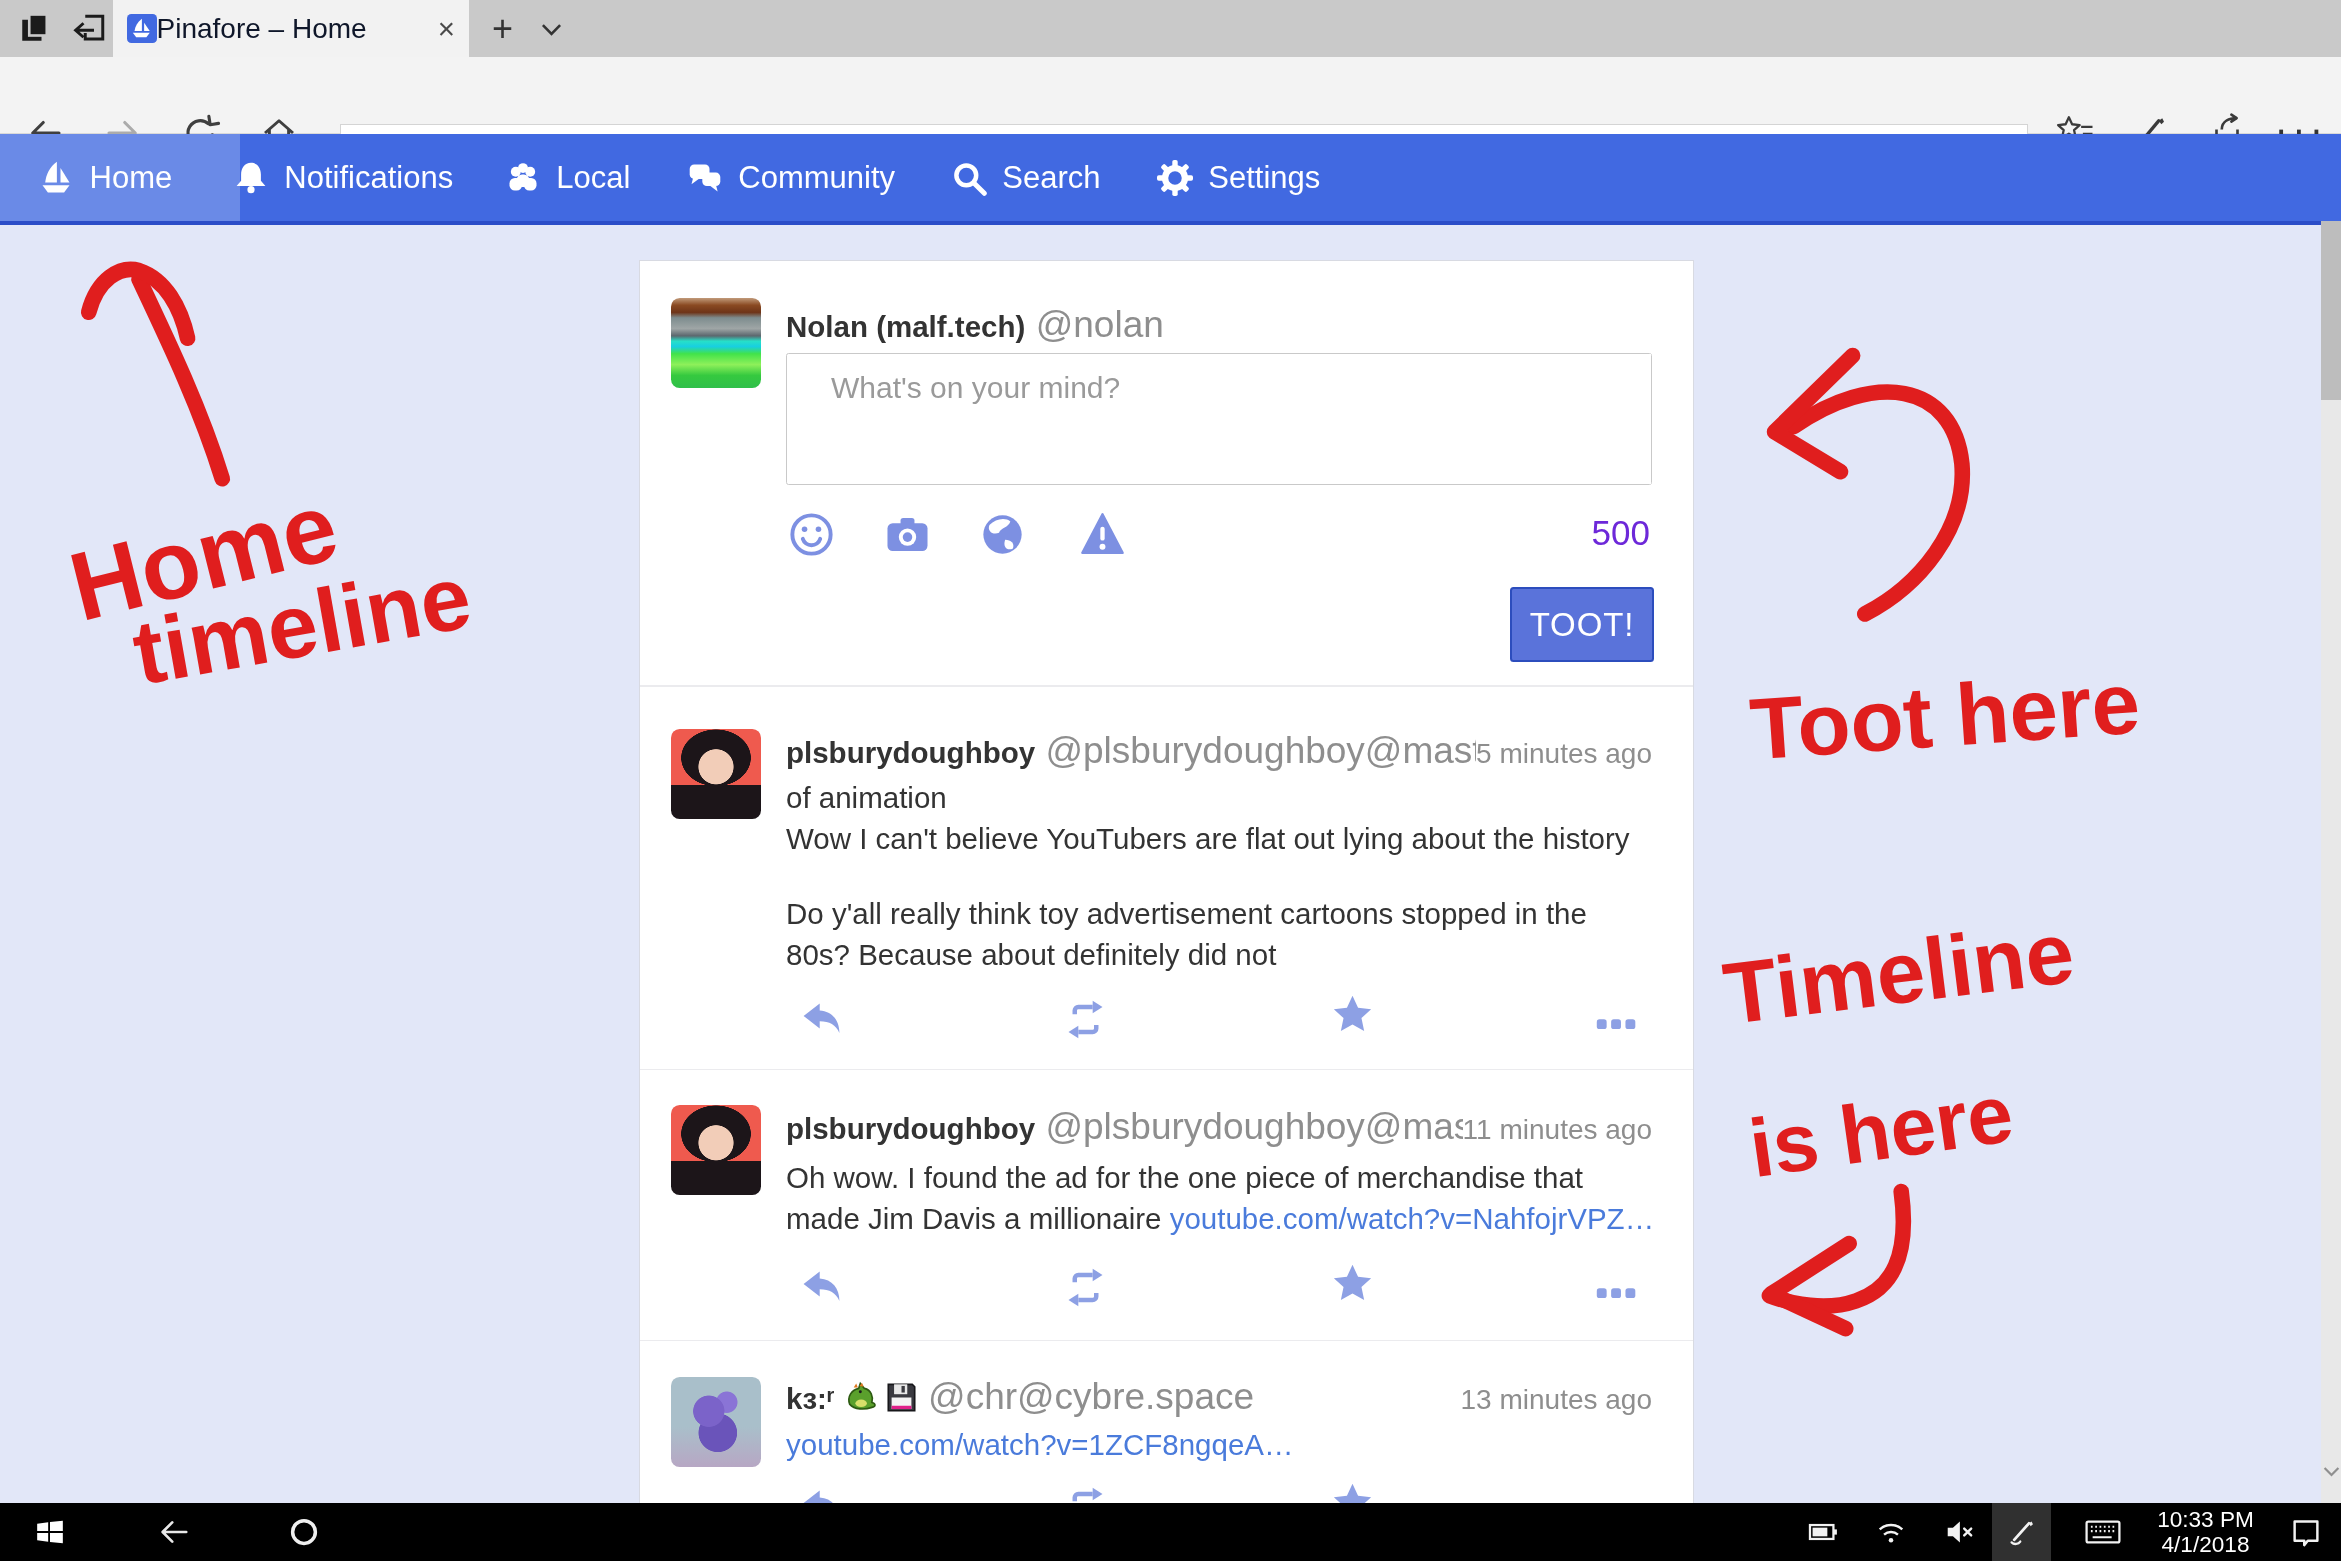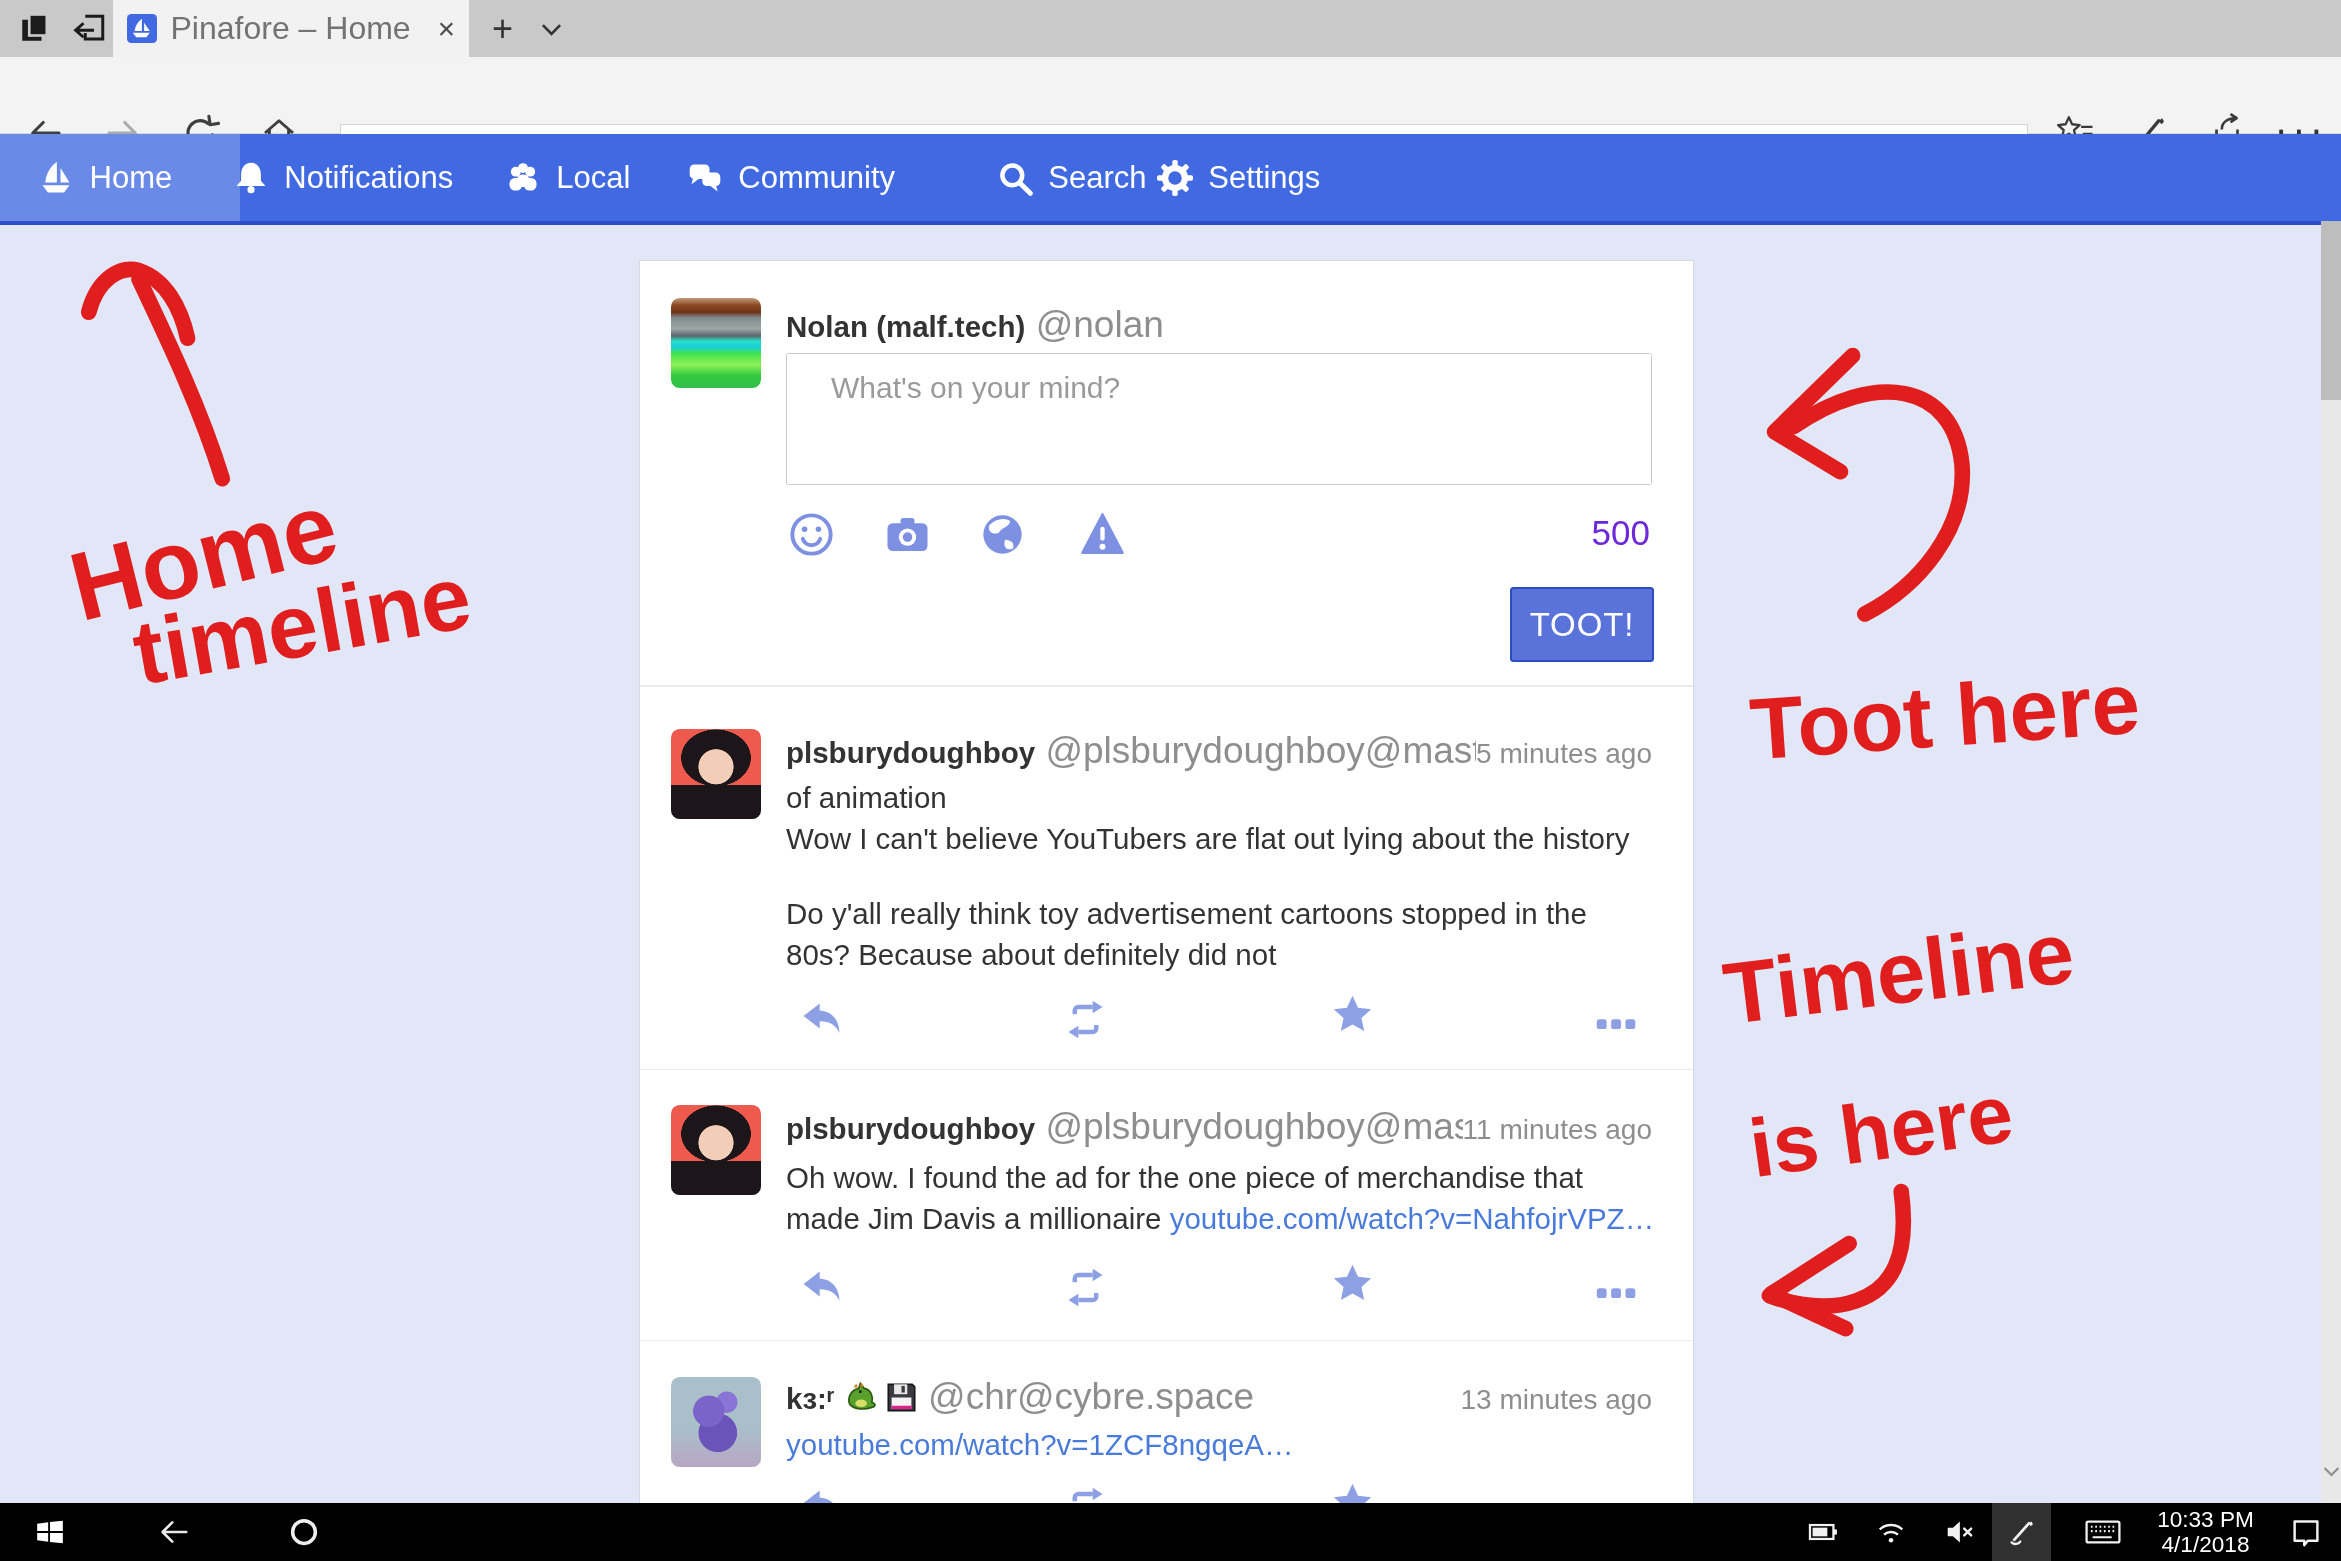--- a/index.html
+++ b/index.html
@@ -6,21 +6,21 @@
   .screen{position:relative;width:2342px;height:1561px;background:#e2e7f8;overflow:hidden;
           font-family:"Liberation Sans",sans-serif;}
 
   
   .tabbar{position:absolute;left:0;top:0;width:2342px;height:57px;background:#c9c9c9;}
   .winbtn{position:absolute;top:11.3px;width:35px;height:35px;color:#1b1b1b;}
   .tab{position:absolute;left:113px;top:0;width:356px;height:57px;background:#f2f2f2;
        display:flex;align-items:center;padding:0 14px;box-sizing:border-box;}
   .favicon{width:29.5px;height:29.5px;border-radius:4.3px;background:#4169e1;display:flex;
            align-items:center;justify-content:center;flex:none;}
-  .tab-title{margin-left:14px;font-size:32px;color:#737373;white-space:nowrap;overflow:hidden;flex:1;}
+  .tab-title{font-size:28px;color:#0f172a;white-space:nowrap;overflow:hidden;flex:1;}
   .tab-close{font-size:29.5px;color:#4a4a4a;margin-left:8.7px;line-height:1;}
   .newtab{position:absolute;left:479px;top:0;width:47px;height:57px;font-size:36px;color:#333;
           display:flex;align-items:center;justify-content:center;font-weight:300;}
   .tabmenu{position:absolute;left:534px;top:14px;width:35px;height:31px;color:#333;}
 
   
   .toolbar{position:absolute;left:0;top:57px;width:2342px;height:77px;background:#f3f3f3;
            border-bottom:0.9px solid #d9d9d9;box-sizing:border-box;}
   .tb-ic{position:absolute;top:76px;width:42px;height:42px;transform:translate(-50%,-50%);color:#3f3f3f;}
   .urlbox{position:absolute;left:340px;top:67px;width:1688px;height:58px;background:#fff;
@@ -192,21 +192,21 @@
     </div>
     <div class="nav-item" style="left:678px">
       <svg class="nav-ic" viewBox="0 0 40 40">
         <rect x="3" y="5" width="22" height="16" rx="5" fill="#fff"></rect>
           <path d="M7 19 l-2 8 8-6 z" fill="#fff"></path>
         <rect x="17" y="14" width="20" height="15" rx="5" fill="#fff"></rect>
           <path d="M32 27 l2 8 -8-6 z" fill="#fff"></path>
       </svg>
       <span class="nav-label">Community</span>
     </div>
-    <div class="nav-item" style="left:988px">
+    <div class="nav-item" style="left:942px">
       <svg class="nav-ic" viewBox="0 0 40 40">
         <circle cx="17" cy="17" r="11" fill="none" stroke="#fff" stroke-width="5"></circle>
         <path d="M26 26 L37 37" stroke="#fff" stroke-width="5.5" stroke-linecap="round"></path>
       </svg>
       <span class="nav-label">Search</span>
     </div>
     <div class="nav-item" style="left:1148px">
       <svg class="nav-ic" viewBox="0 0 40 40">
         <circle cx="20" cy="20" r="11" fill="none" stroke="#fff" stroke-width="7"></circle>
         <g fill="#fff">

